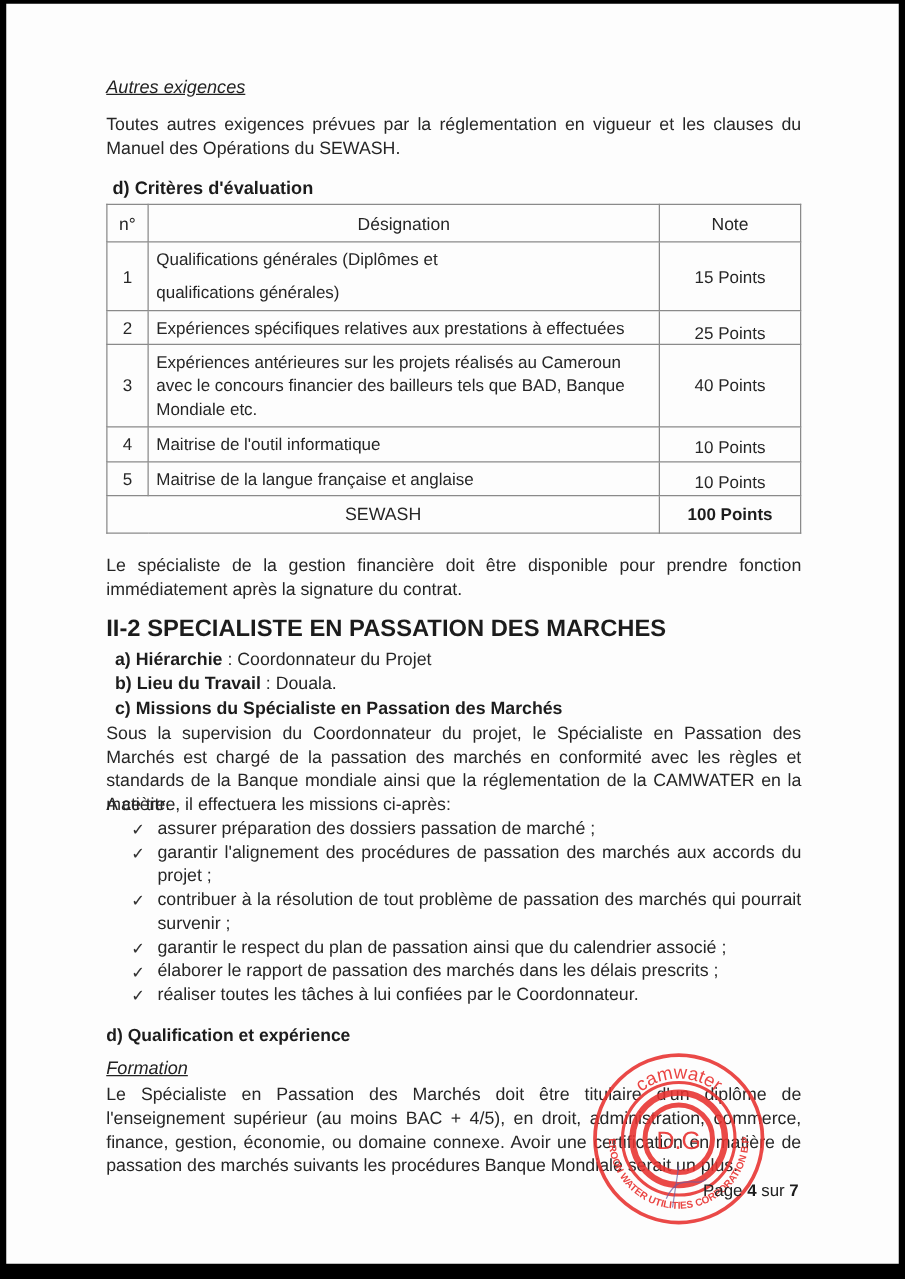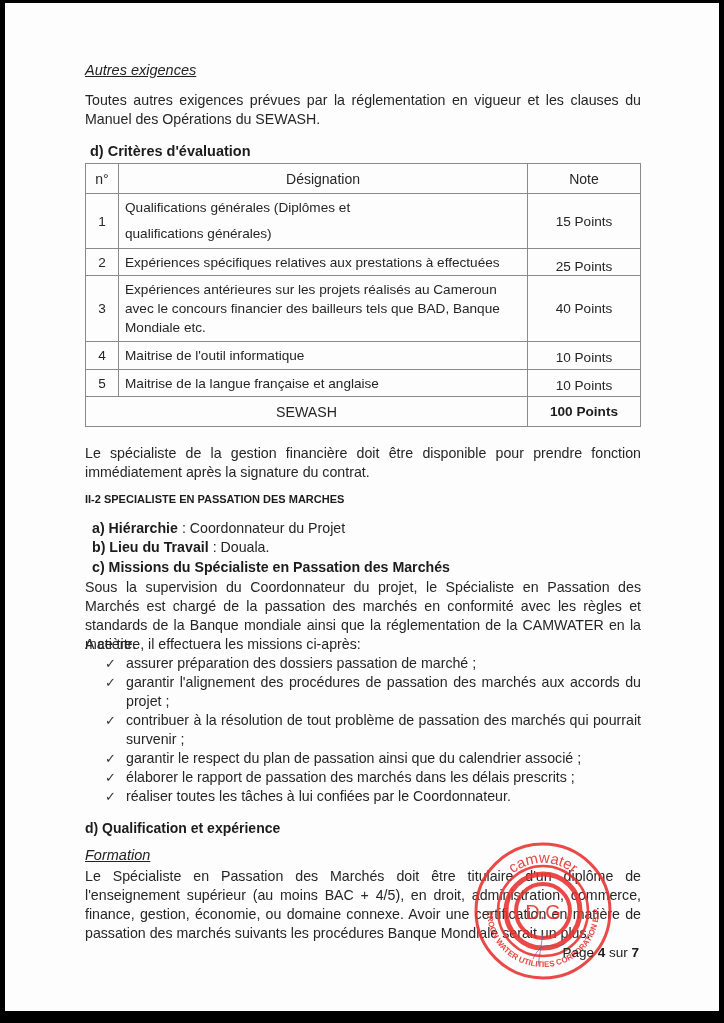--- a/index.html
+++ b/index.html
@@ -82,21 +82,21 @@
     </tr>
     <tr style="height:30px;">
       <td colspan="2" style="text-align:center; font-size:14.2px;">SEWASH</td>
       <td class="c-note bold" style="padding-top:0;">100 Points</td>
     </tr>
   </tbody>
     </table>
 
   <div class="abs txt just" style="left:80px; top:441px; width:556px;">Le spécialiste de la gestion financière doit être disponible pour prendre fonction immédiatement après la signature du contrat.</div>
 
-  <div class="abs bold" style="left:80px; top:490px; font-size:11px;">II-2 SPECIALISTE EN PASSATION DES MARCHES</div>
+  <div class="abs bold" style="left:80px; top:490px; font-size:19px;">II-2 SPECIALISTE EN PASSATION DES MARCHES</div>
 
   <div class="abs txt" style="left:87px; top:516px;">
     <span class="bold">a) Hiérarchie</span><span> : Coordonnateur du Projet</span>
   </div>
   <div class="abs txt" style="left:87px; top:535px;">
     <span class="bold">b) Lieu du Travail</span><span>  : Douala.</span>
   </div>
   <div class="abs txt bold" style="left:87px; top:555px;">c) Missions du Spécialiste en Passation des Marchés</div>
 
   <div class="abs txt just" style="left:80px; top:575px; width:556px;">Sous la supervision du Coordonnateur du projet, le Spécialiste en Passation des Marchés est chargé de la passation des marchés en conformité avec les règles et standards de la Banque mondiale ainsi que la réglementation de la CAMWATER en la matière.</div>

